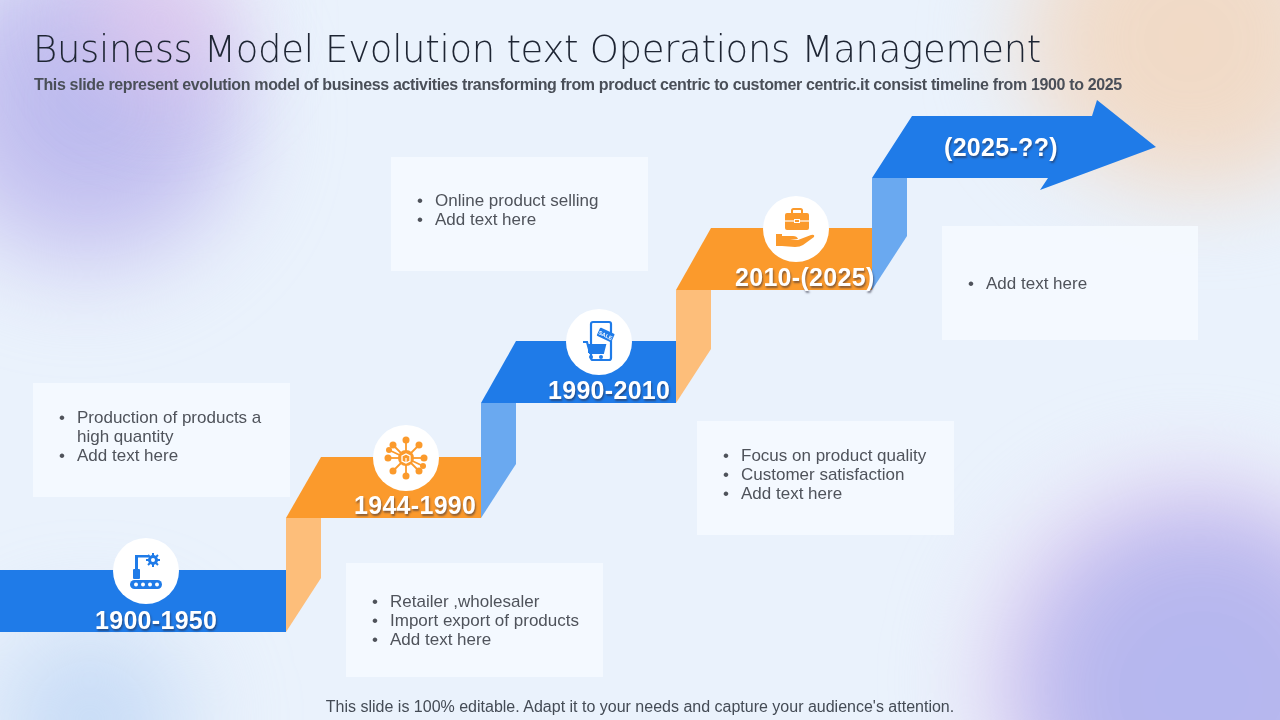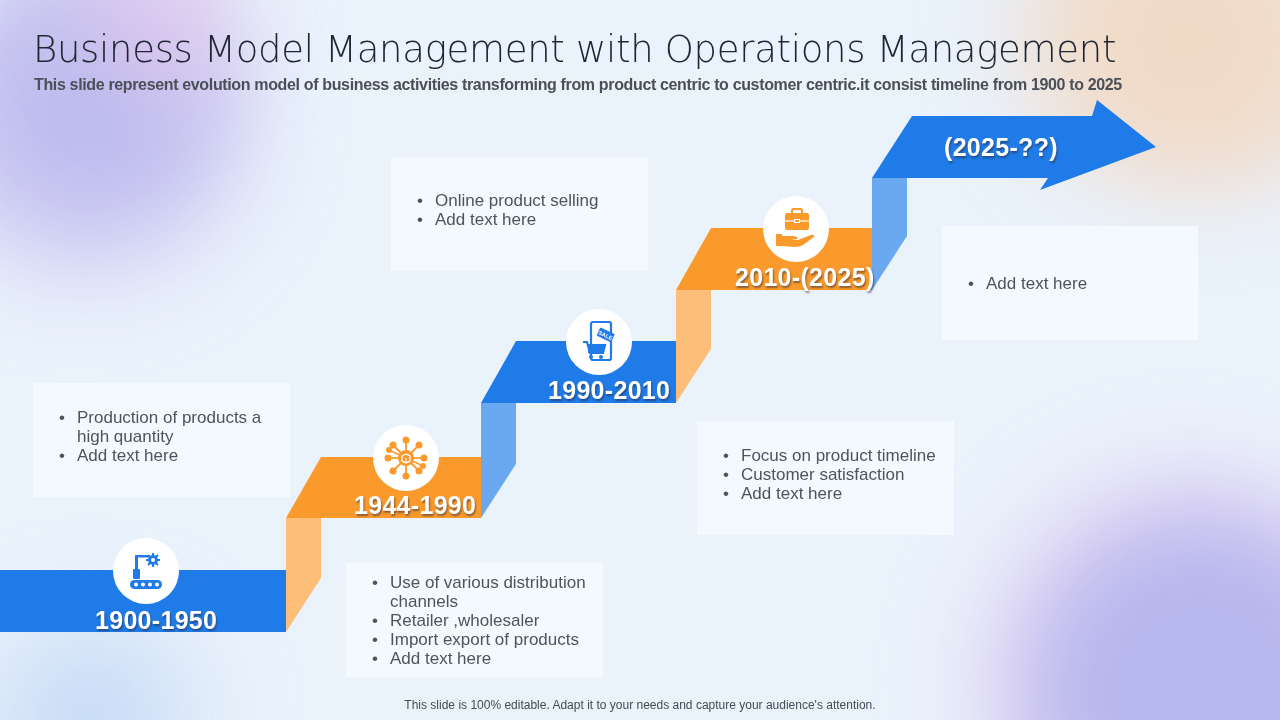--- a/index.html
+++ b/index.html
@@ -28,21 +28,21 @@
     white-space: nowrap;
   }
   .subtitle {
     position: absolute; left: 34px; top: 76px;
     font-size: 16px; color: #4a4f58; letter-spacing: -0.35px;
     white-space: nowrap;
     font-weight: bold;
   }
   .footer {
     position: absolute; left: 0; width: 1280px; top: 698px;
-    text-align: center; font-size: 12px; color: #444b55;
+    text-align: center; font-size: 16px; color: #444b55;
   }
 
   svg.stairs { position: absolute; left: 0; top: 0; }
 
   .icon-circle {
     position: absolute; width: 66px; height: 66px; border-radius: 50%;
     background: #ffffff; display: flex; align-items: center; justify-content: center;
   }
   .period {
     position: absolute; color: #ffffff; font-weight: bold; font-size: 25px;
@@ -66,21 +66,21 @@
 </style>
 </head>
 <body>
 
 <div class="blob blob-tl"></div>
 <div class="blob blob-tl2"></div>
 <div class="blob blob-tr"></div>
 <div class="blob blob-br"></div>
 <div class="blob blob-bl"></div>
 
-<h1 class="title">Business Model Management with Operations Management</h1>
+<h1 class="title">Business Model Evolution text Operations Management</h1>
 <p class="subtitle">This slide represent evolution model of business activities transforming from product centric to customer centric.it consist timeline from 1900 to 2025</p>
 
 <svg class="stairs" width="1280" height="720" viewBox="0 0 1280 720">
 
   <polygon points="286,518 321,518 321,578 286,632" fill="#fdbe7a"></polygon>
 
   <polygon points="0,570 286,570 286,632 0,632" fill="#1f7be8"></polygon>
 
   <polygon points="481,403 516,403 516,464 481,518" fill="#6aa9f0"></polygon>
 
@@ -183,37 +183,36 @@
 
 <div class="card" style="left:33px; top:383px; width:257px; height:114px; padding-bottom:8px;">
   <ul>
     <li>Production of products a high quantity</li>
     <li>Add text here</li>
   </ul>
 </div>
 
 <div class="card" style="left:346px; top:563px; width:257px; height:114px;">
   <ul>
-    <li>Use of various distribution channels</li>
     <li>Retailer ,wholesaler</li>
     <li>Import export of products</li>
     <li>Add text here</li>
   </ul>
 </div>
 
 <div class="card" style="left:391px; top:157px; width:257px; height:114px; padding-bottom:8px;">
   <ul>
     <li>Online product selling</li>
     <li>Add text here</li>
   </ul>
 </div>
 
 <div class="card" style="left:697px; top:421px; width:257px; height:114px; padding-bottom:8px;">
   <ul>
-    <li>Focus on product timeline</li>
+    <li>Focus on product quality</li>
     <li>Customer satisfaction</li>
     <li>Add text here</li>
   </ul>
 </div>
 
 <div class="card" style="left:942px; top:226px; width:256px; height:114px;">
   <ul>
     <li>Add text here</li>
   </ul>
 </div>

